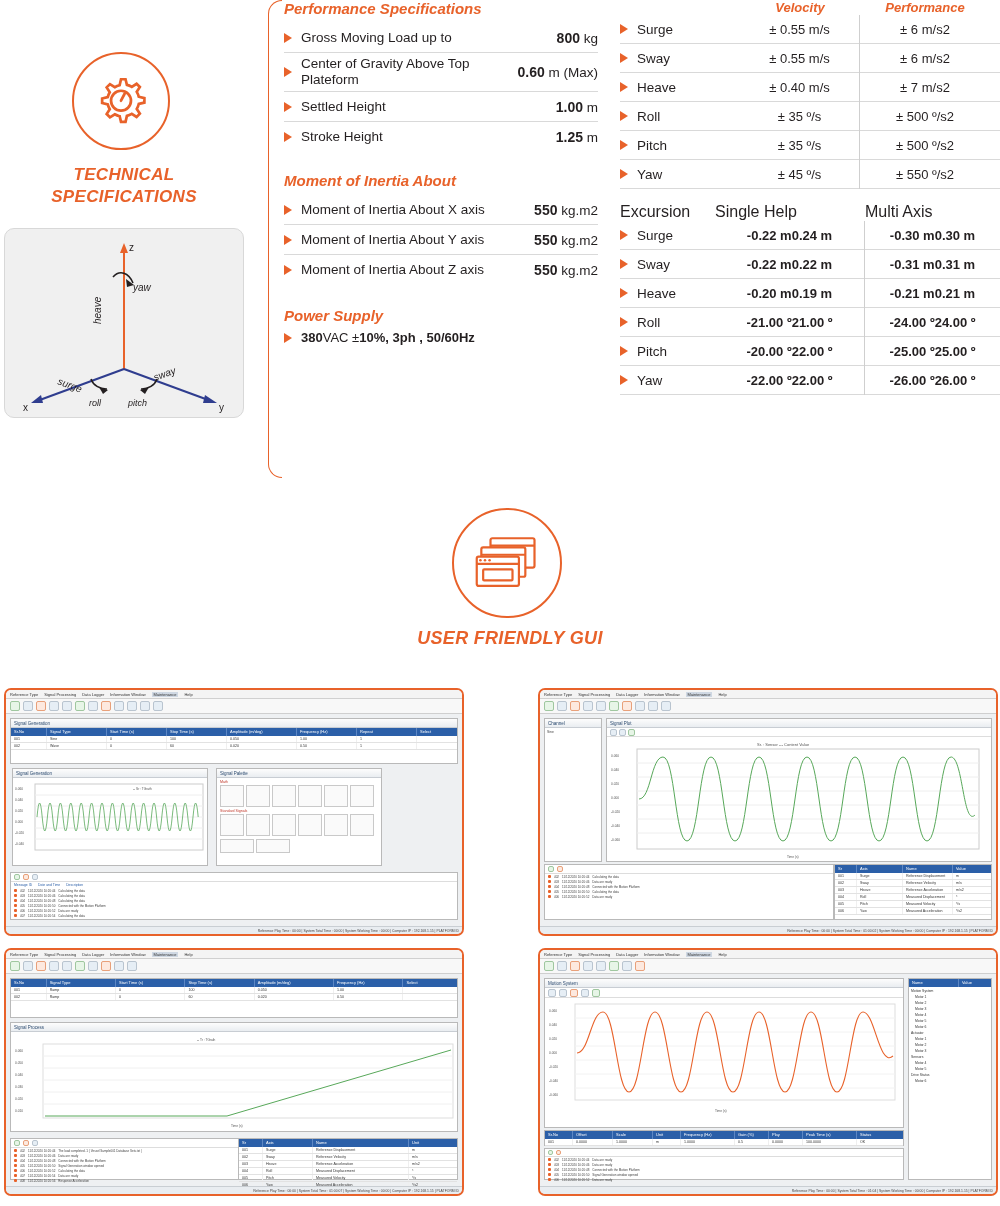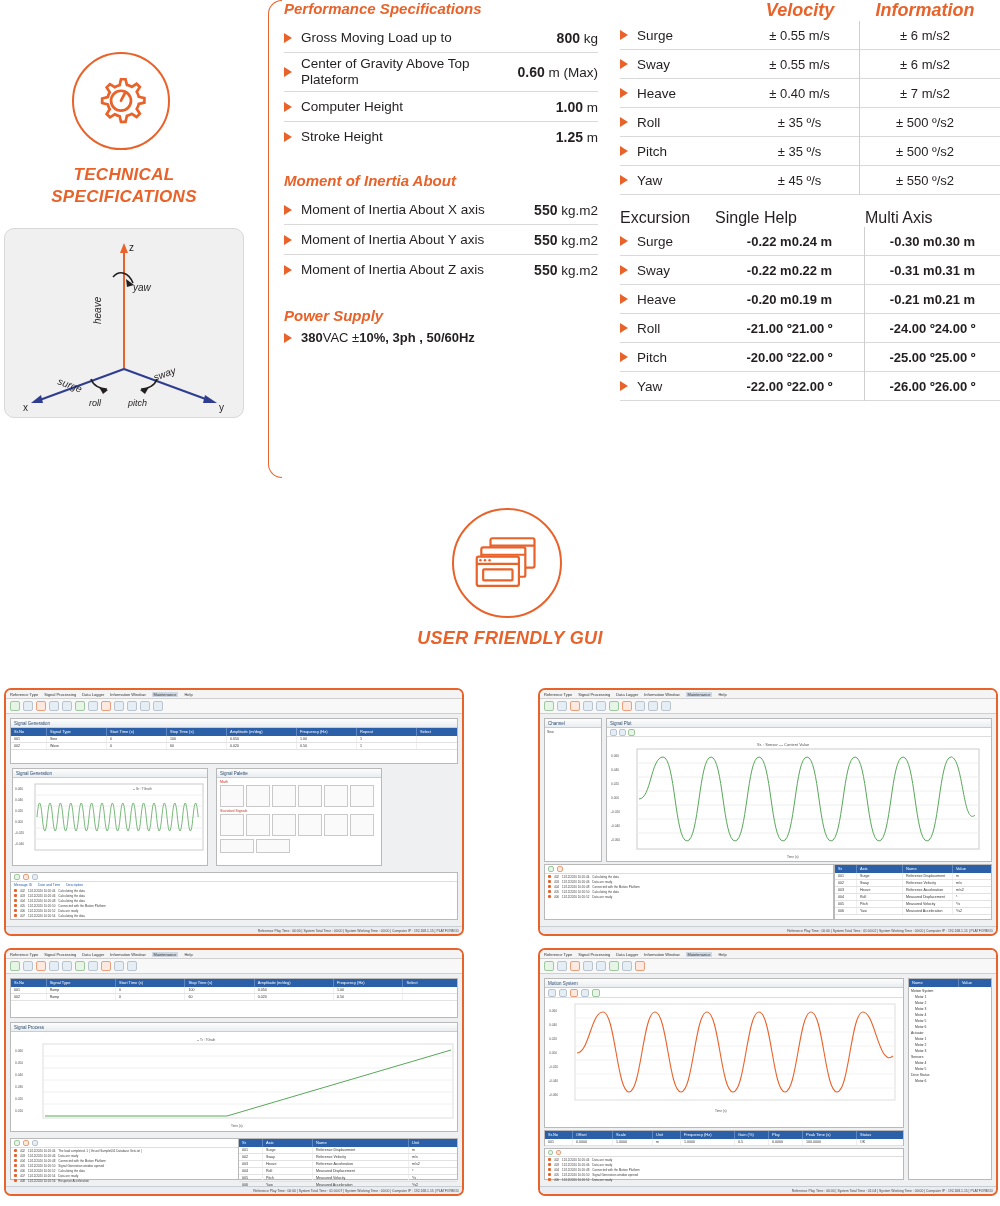--- a/index.html
+++ b/index.html
@@ -62,21 +62,21 @@
     margin-right: 9px;
   }
   .spec-label { flex: 1; font-size: 13.5px; line-height: 16px; }
   .spec-value { font-size: 13.5px; white-space: nowrap; text-align: right; }
   .spec-value b { font-size: 14px; }
   .power-line { margin-left: 16px; display: flex; align-items: center; font-size: 13px; }
 
   
   .right-col { position: absolute; left: 620px; top: 0; width: 380px; }
   .vel-head { display: flex; align-items: flex-end; }
-  .vel-head .h { color: #e8622a; font-weight: bold; font-style: italic; font-size: 18px; text-align: center; }
+  .vel-head .h { color: #e8622a; font-weight: bold; font-style: italic; font-size: 13px; text-align: center; }
   .vel-row { display: flex; align-items: center; border-bottom: 1px solid #d9d9d9; height: 29px; }
   .vel-name { width: 120px; font-size: 13.5px; display: flex; align-items: center; }
   .vel-v {
     width: 120px; text-align: center; font-size: 13px;
     border-right: 1px solid #cfcfcf; height: 29px; line-height: 29px;
   }
   .vel-a { width: 130px; text-align: center; font-size: 13px; }
   .exc-head { display: flex; align-items: flex-end; margin-top: 14px; }
   .exc-row { display: flex; align-items: center; border-bottom: 1px solid #d9d9d9; height: 29px; }
   .exc-name { width: 95px; font-size: 13.5px; display: flex; align-items: center; }
@@ -196,21 +196,21 @@
       <span class="spec-label">Gross Moving Load up to</span>
       <span class="spec-value"><b>800</b> <span>kg</span></span>
     </div>
     <div class="spec-row">
       <span class="tri"></span>
       <span class="spec-label">Center of Gravity Above Top Plateform</span>
       <span class="spec-value"><b>0.60</b> <span>m (Max)</span></span>
     </div>
     <div class="spec-row">
       <span class="tri"></span>
-      <span class="spec-label">Computer Height</span>
+      <span class="spec-label">Settled Height</span>
       <span class="spec-value"><b>1.00</b> <span>m</span></span>
     </div>
     <div class="spec-row last">
       <span class="tri"></span>
       <span class="spec-label">Stroke Height</span>
       <span class="spec-value"><b>1.25</b> <span>m</span></span>
     </div>
 
     <div class="sec-title" style="margin-top:20px;">Moment of Inertia About</div>
 
@@ -235,21 +235,21 @@
       <span class="tri"></span>
       <span><b>380</b><span>VAC ±</span><b>10%</b><b>, 3ph , 50/60Hz</b></span>
     </div>
   </div>
 
   <div class="right-col">
 
     <div class="vel-head">
       <div class="h" style="width:120px;"></div>
       <div class="h" style="width:120px;">Velocity</div>
-      <div class="h" style="width:130px;">Information</div>
+      <div class="h" style="width:130px;">Performance</div>
     </div>
 
     <div class="vel-row">
       <div class="vel-name">
           <span class="tri"></span>
           <span>Surge</span>
         </div>
       <div class="vel-v">± 0.55 m/s</div>
       <div class="vel-a">± 6 m/s2</div>
     </div>

